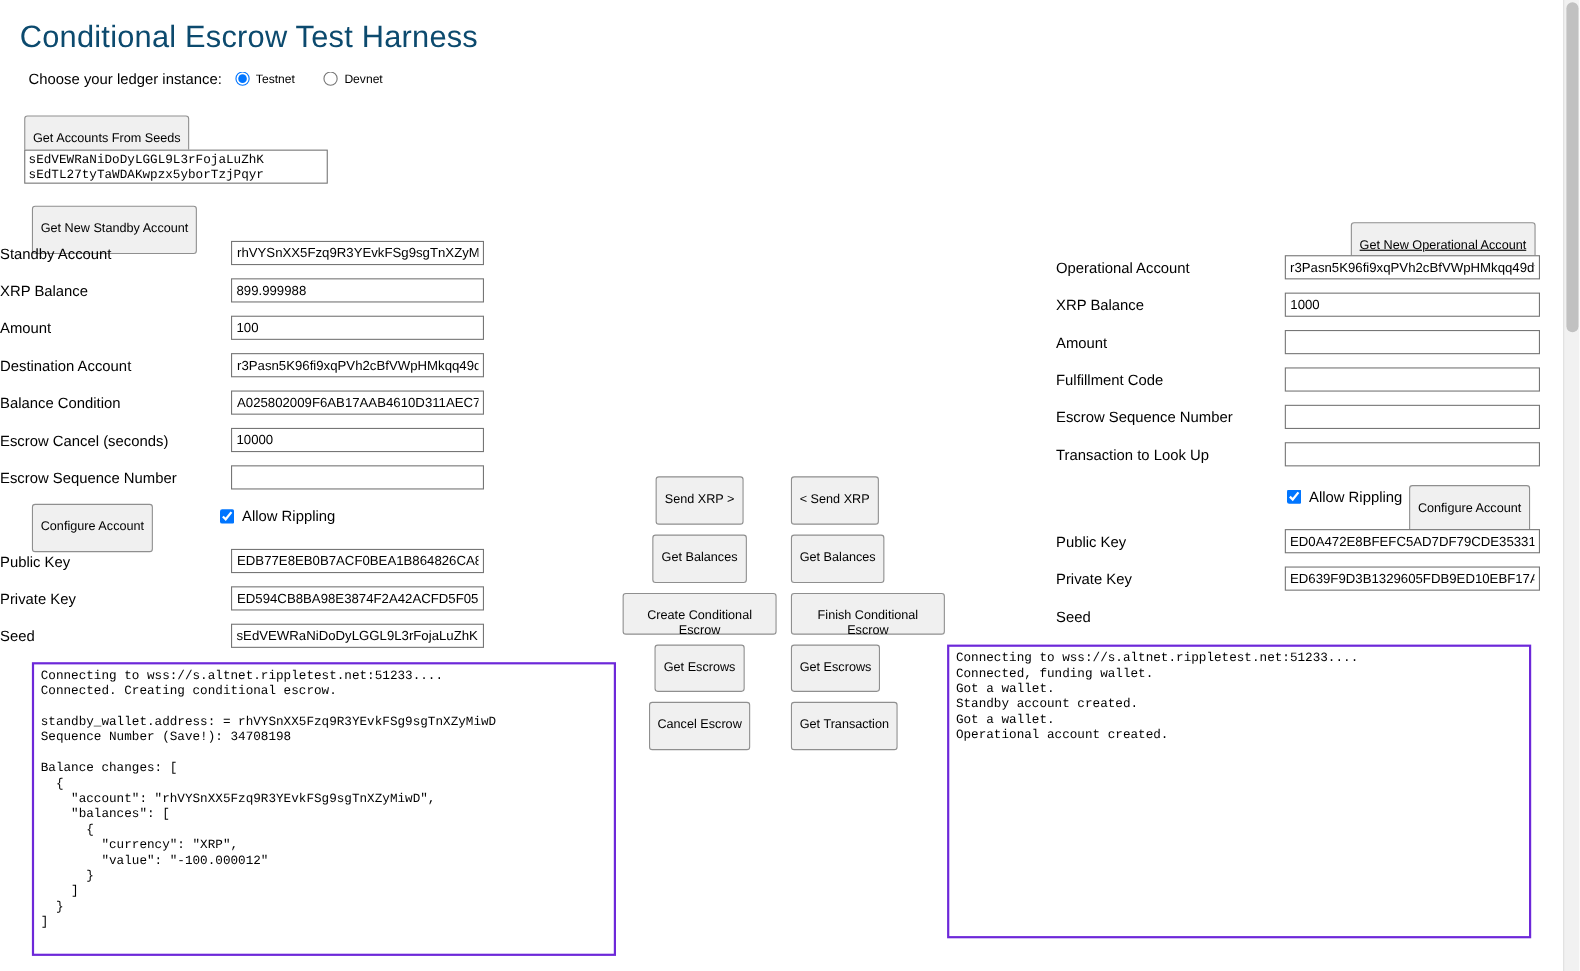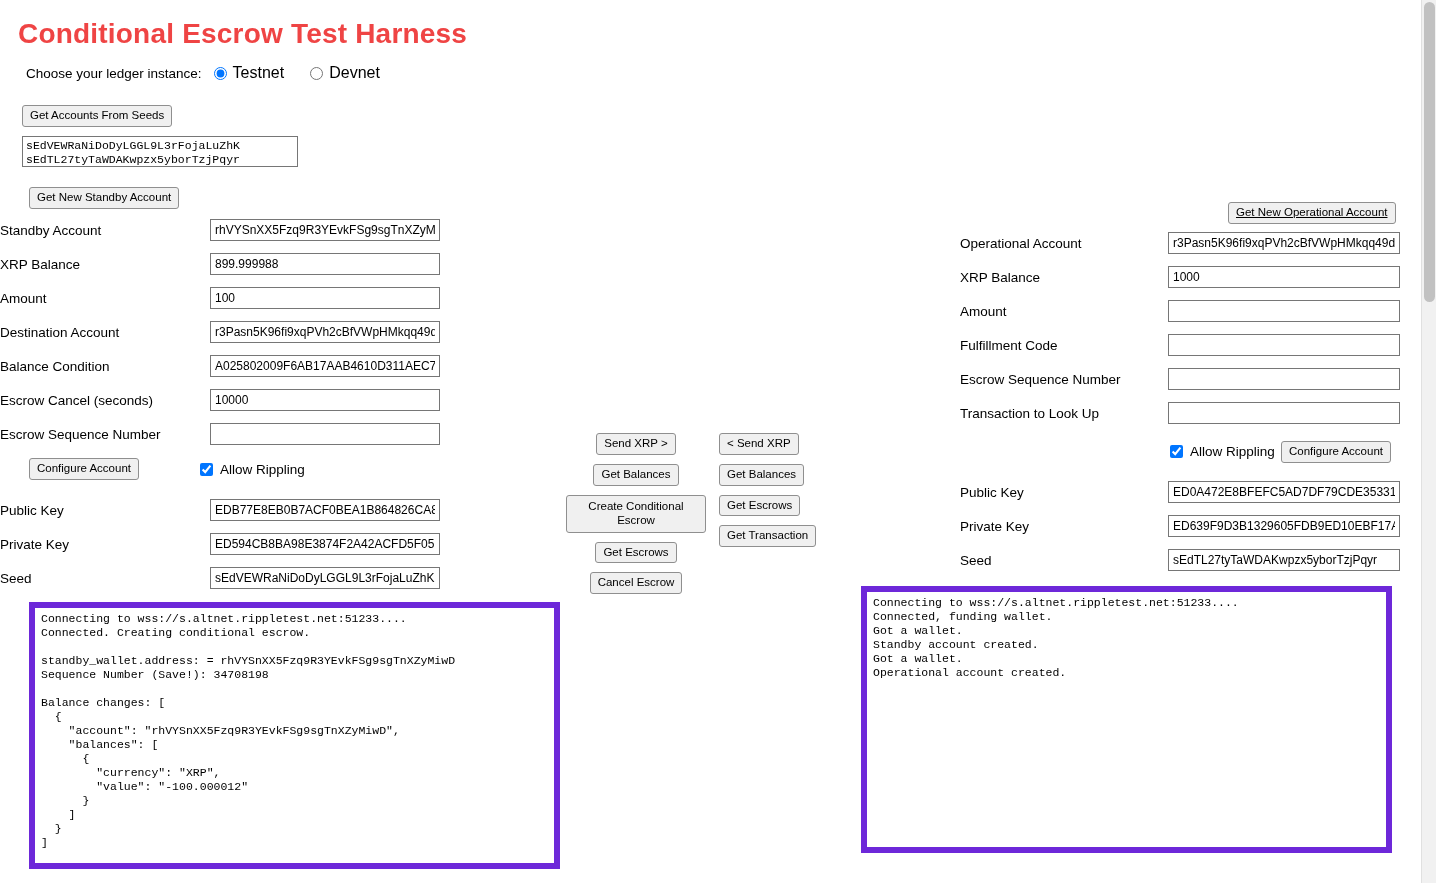--- a/index.html
+++ b/index.html
@@ -17,44 +17,44 @@
   }
   .page {
     position: absolute;
     left: 0; top: 0;
     width: 1421px;
     height: 883px;
     padding: 0;
   }
   h1 {
     font-size: 28px;
-    font-weight: bold;
+    font-weight: normal;
     margin: 18px 0 0 18px;
-    color: #ef4444;
+    color: #0c4a6e;
     letter-spacing: 0.2px;
   }
   .ledger-row {
     margin: 14px 0 0 26px;
     font-size: 13.5px;
     display: flex;
     align-items: center;
     gap: 0;
   }
   .ledger-row .lbl { margin-right: 8px; }
   .radio-group { display: inline-flex; align-items: center; margin-left: 4px; }
   .radio-group input[type=radio] { margin: 0 6px 0 0; }
-  .radio-group label { margin-right: 26px; font-size: 16px; }
+  .radio-group label { margin-right: 26px; font-size: 11px; }
 
   button {
     font-family: "Liberation Sans", sans-serif;
     font-size: 11.5px;
     background: #f0f0f0;
     border: 1px solid #8f8f8f;
     border-radius: 3px;
-    padding: 3px 7px;
+    padding: 14px 7px;
     color: #000;
     cursor: pointer;
     line-height: 1.2;
   }
   button.wide2 { white-space: normal; }
 
   input[type=text] {
     font-family: "Liberation Sans", sans-serif;
     font-size: 12px;
     border: 1px solid #767676;
@@ -127,21 +127,21 @@
   .center-col-right { position: absolute; left: 719px; top: 433px; width: 140px; display: flex; flex-direction: column; align-items: flex-start; gap: 9px; }
   .center-col-left button, .center-col-right button { min-width: 72px; }
   .btn-big { width: 140px; height: 38px; font-size: 11.5px; }
 
   
   .log {
     position: absolute;
     font-family: "Liberation Mono", monospace;
     font-size: 11.5px;
     line-height: 1.22;
-    border: 6px solid #6d28d9;
+    border: 2px solid #6d28d9;
     padding: 4px 6px;
     background: #fff;
     color: #000;
     white-space: pre;
     overflow: hidden;
     resize: none;
   }
   #log-left { left: 29px; top: 602px; width: 531px; height: 267px; }
   #log-right { left: 861px; top: 586px; width: 531px; height: 267px; }
 
@@ -235,20 +235,21 @@
     <button>Send XRP &gt;</button>
     <button>Get Balances</button>
     <button class="btn-big wide2">Create Conditional Escrow</button>
     <button>Get Escrows</button>
     <button>Cancel Escrow</button>
   </div>
 
   <div class="center-col-right">
     <button>&lt; Send XRP</button>
     <button>Get Balances</button>
+    <button class="btn-big wide2">Finish Conditional Escrow</button>
     <button>Get Escrows</button>
     <button>Get Transaction</button>
   </div>
 
   <div class="right-form">
     <div class="row">
       <span class="rlabel">Operational Account</span>
       <input type="text" value="r3Pasn5K96fi9xqPVh2cBfVWpHMkqq49dt" style="">
     </div>
     <div class="row">
@@ -283,21 +284,20 @@
     <div class="row">
       <span class="rlabel">Public Key</span>
       <input type="text" value="ED0A472E8BFEFC5AD7DF79CDE3533148A" style="">
     </div>
     <div class="row">
       <span class="rlabel">Private Key</span>
       <input type="text" value="ED639F9D3B1329605FDB9ED10EBF17ADFE" style="">
     </div>
     <div class="row">
       <span class="rlabel">Seed</span>
-      <input type="text" value="sEdTL27tyTaWDAKwpzx5yborTzjPqyr" style="">
     </div>
   </div>
 
   <textarea id="log-left" class="log" style="">Connecting to wss://s.altnet.rippletest.net:51233....
 Connected. Creating conditional escrow.
 
 standby_wallet.address: = rhVYSnXX5Fzq9R3YEvkFSg9sgTnXZyMiwD
 Sequence Number (Save!): 34708198
 
 Balance changes: [

